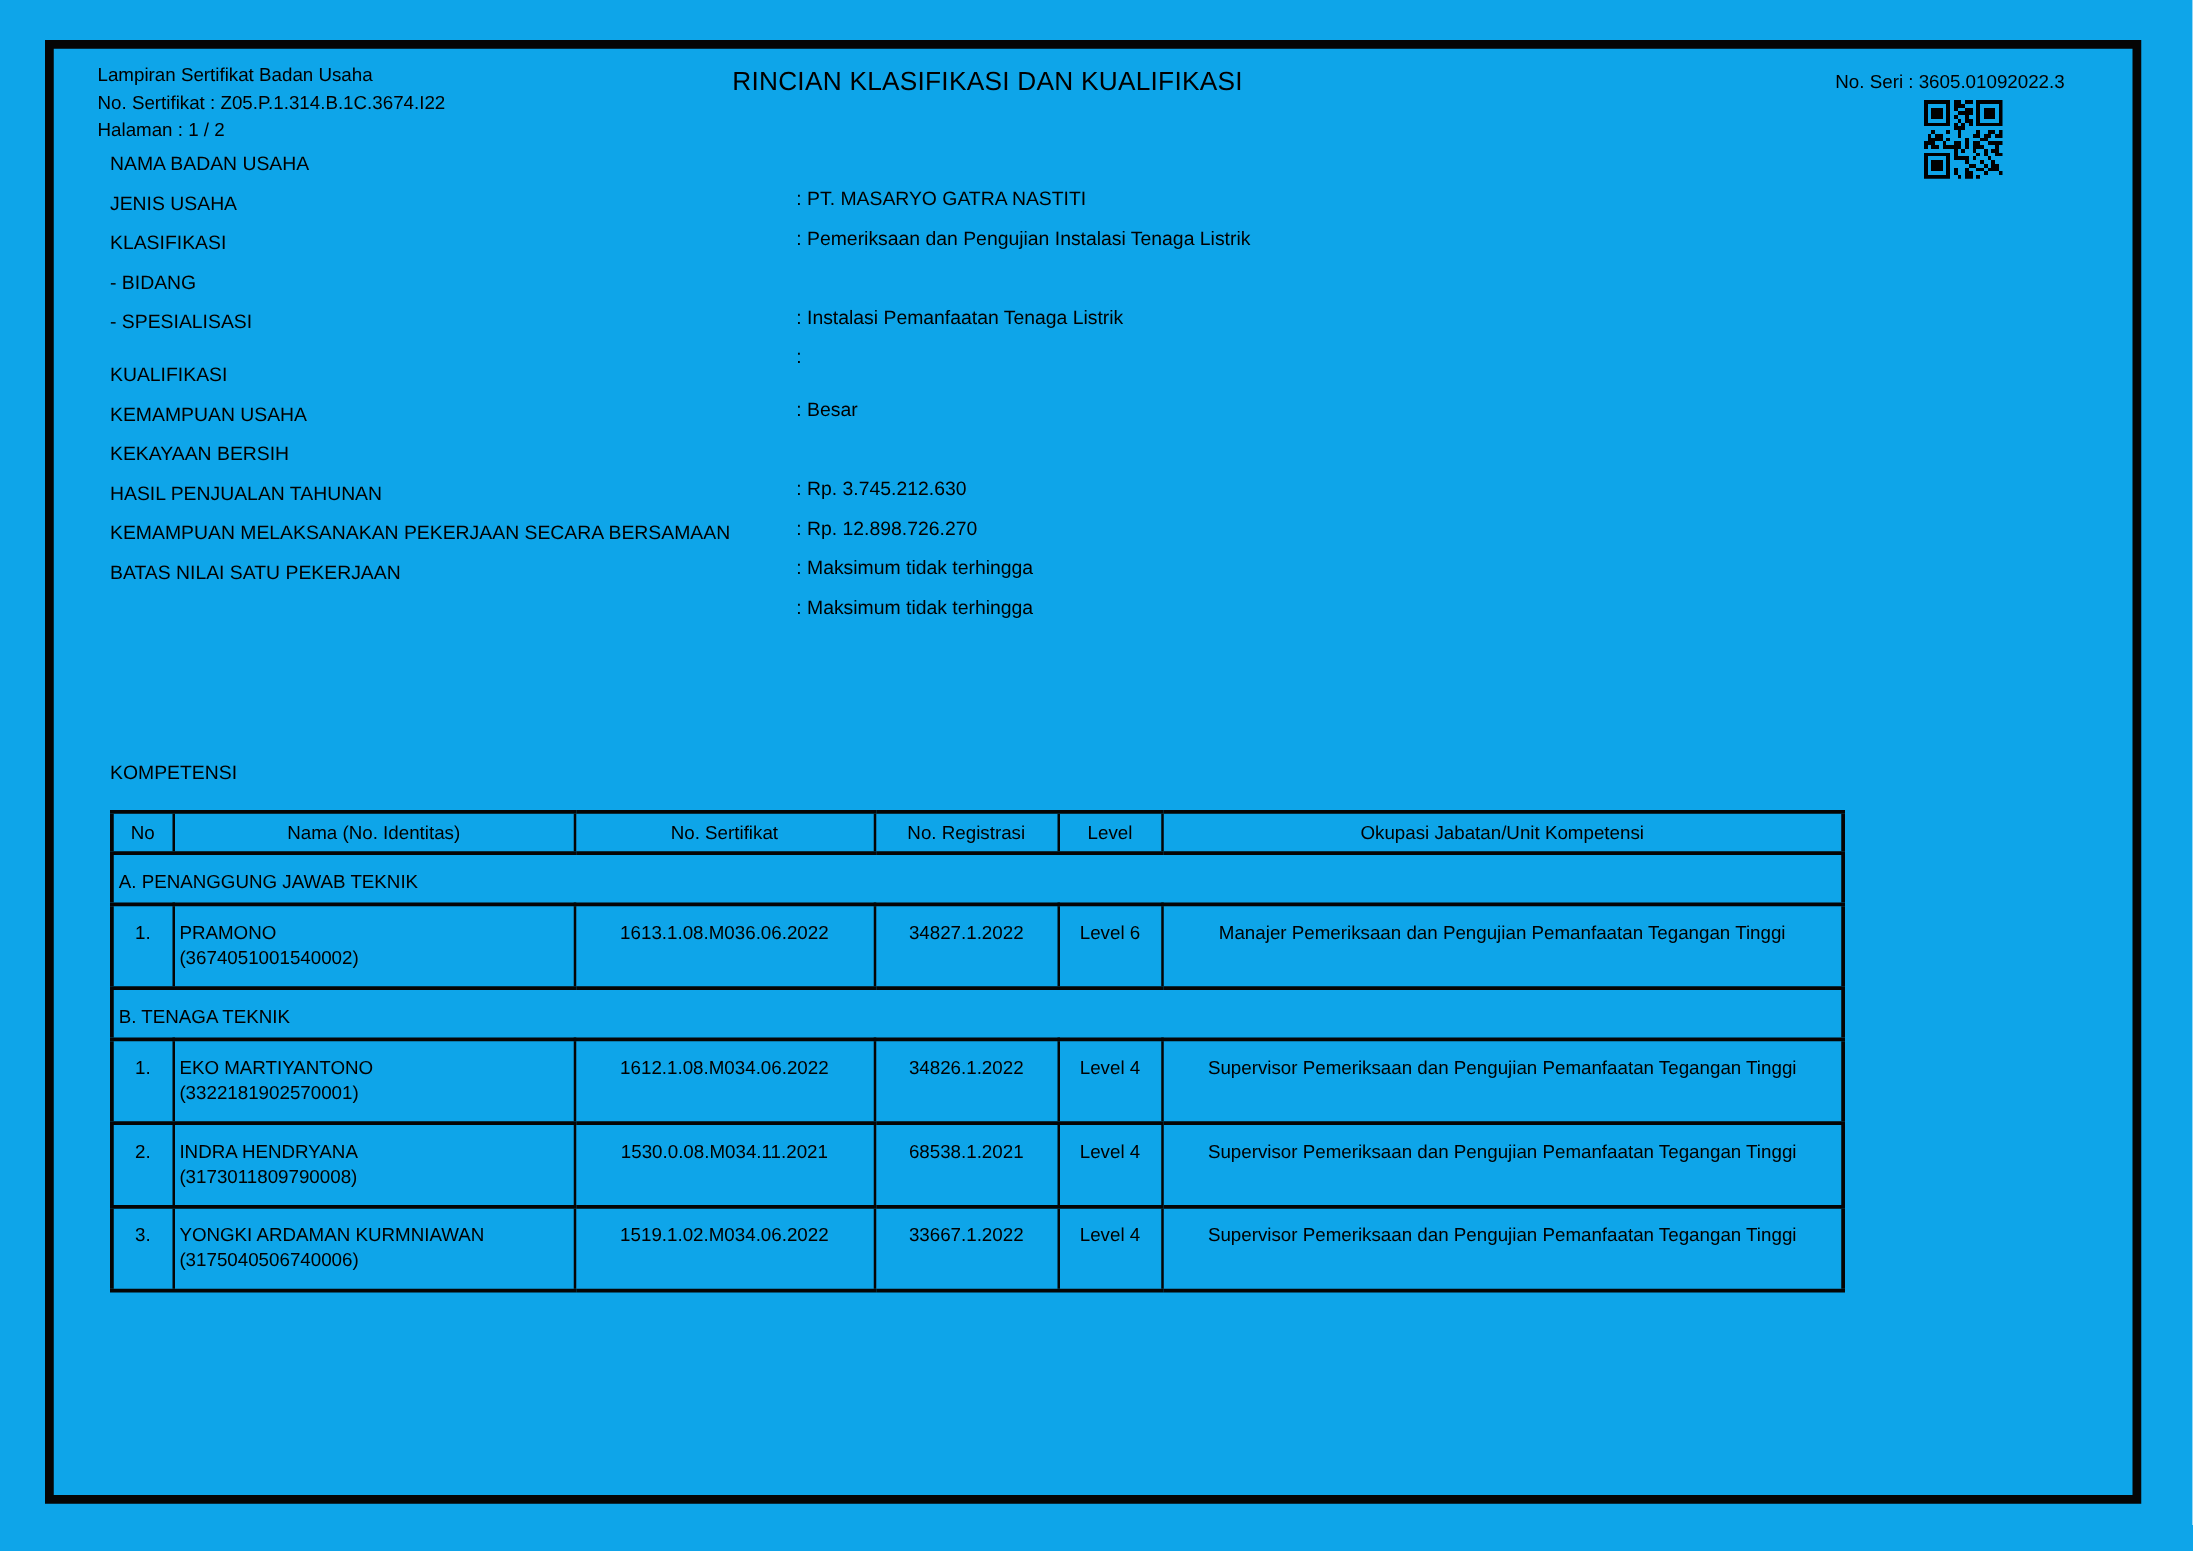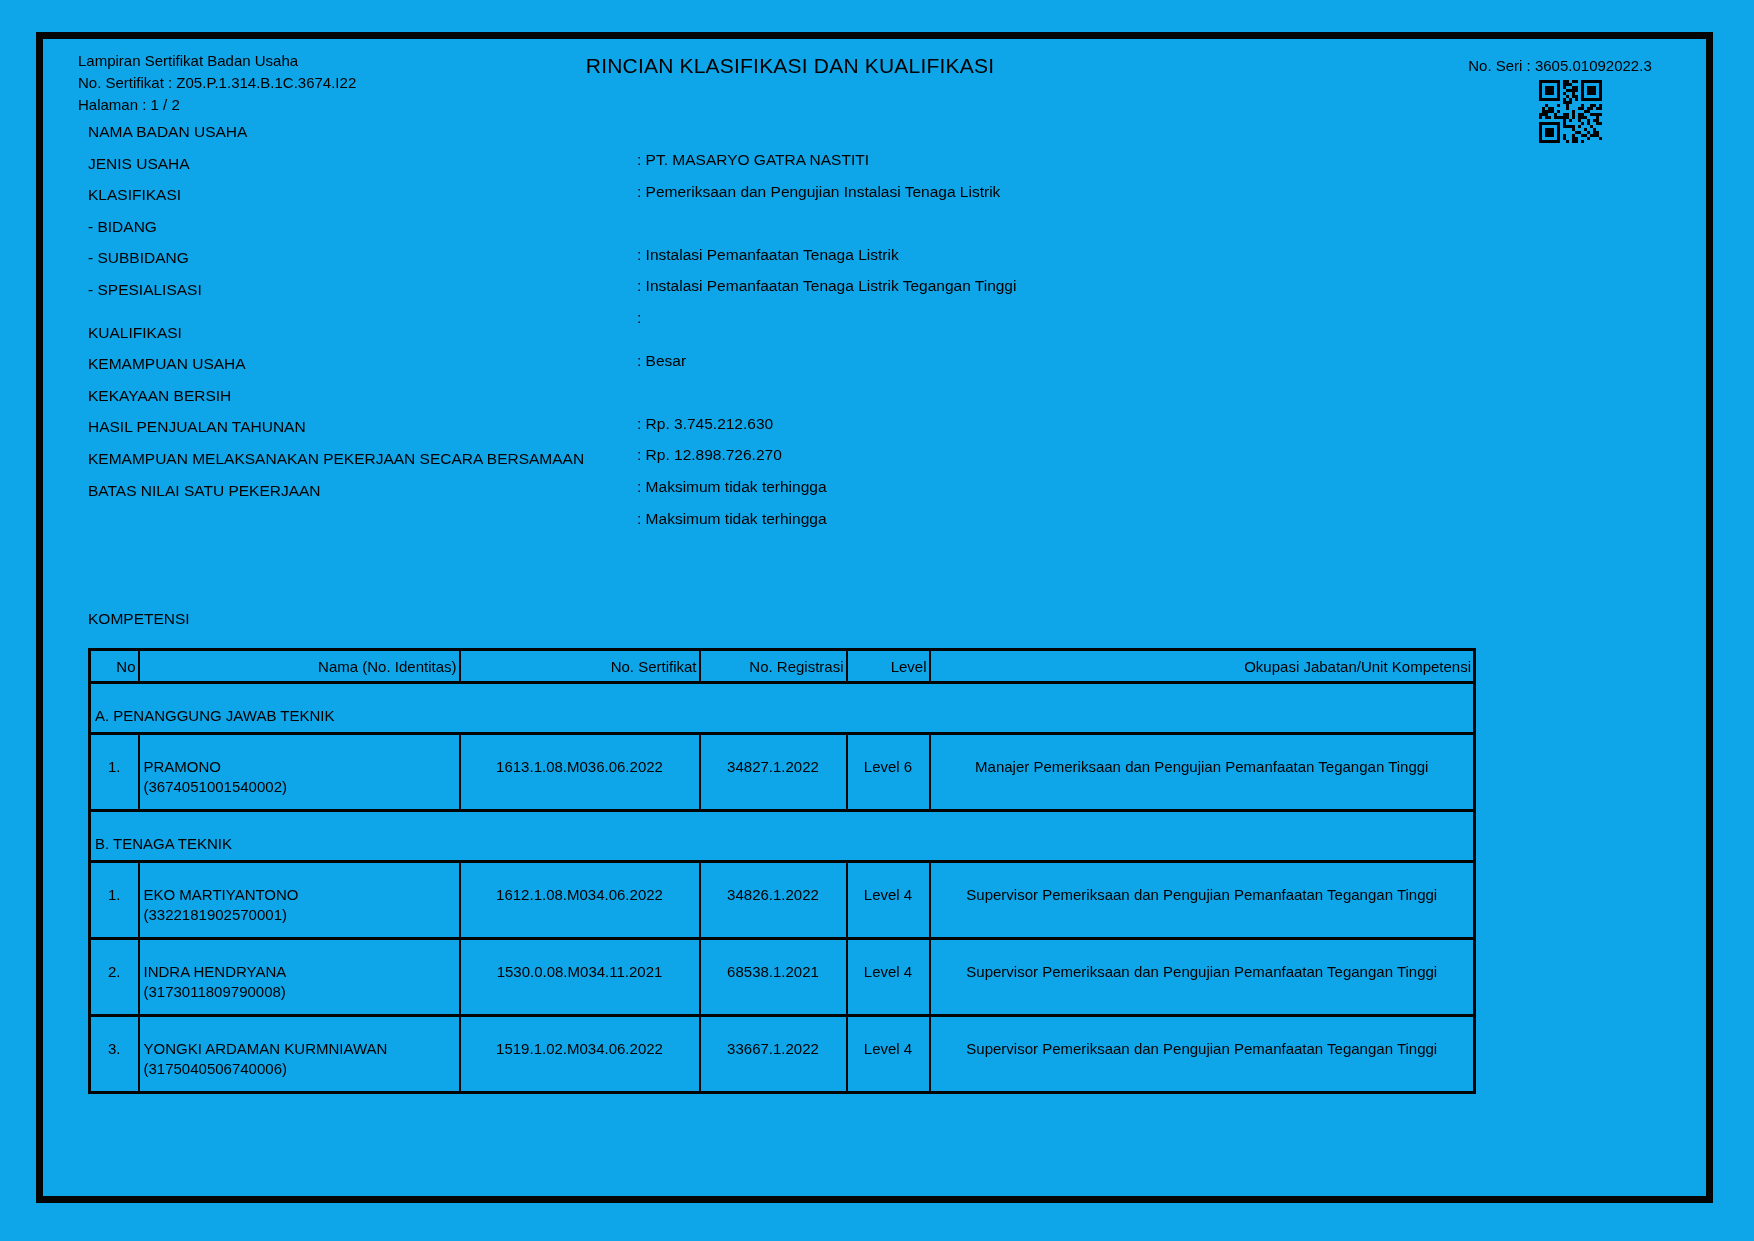--- a/index.html
+++ b/index.html
@@ -27,26 +27,26 @@
   .f-value{display:inline-block;vertical-align:top;margin-top:28px;}
   
   .kom-heading{position:absolute;left:88px;top:610px;font-size:15.5px;}
   table.kom{
     position:absolute;left:88px;top:648px;width:1385px;
     border-collapse:collapse;table-layout:fixed;font-size:15px;
     border:3px solid #050505;
   }
   table.kom th{
     border:2px solid #050505;border-top-width:3px;border-bottom-width:3px;
-    font-weight:normal;text-align:right;vertical-align:middle;
+    font-weight:normal;text-align:center;vertical-align:middle;
     height:30px;padding:0 2px;
   }
   table.kom td{
     border:2px solid #050505;border-top-width:3px;border-bottom-width:3px;
-    vertical-align:top;padding:22px 4px 6px 4px;line-height:20px;
+    vertical-align:top;padding:12px 4px 6px 4px;line-height:20px;
   }
   td.section{padding:9px 4px 9px 5px;text-align:left;}
   td.c-no{text-align:center;height:46px;}
   td.c-name{text-align:left;padding-left:18px;}
   td.c-cert,td.c-reg,td.c-level,td.c-oku{text-align:center;}
 </style>
 </head>
 <body>
 
 <div class="page">
@@ -281,21 +281,20 @@
       <rect x="33" y="60" width="3" height="3" fill="#000"></rect>
       <rect x="36" y="60" width="3" height="3" fill="#000"></rect>
       <rect x="42" y="60" width="3" height="3" fill="#000"></rect>
     </svg>
 
   <div class="fields" id="fields">
       <div class="field-row"><span class="f-label">NAMA BADAN USAHA</span><span class="f-value">: PT. MASARYO GATRA NASTITI</span></div>
       <div class="field-row"><span class="f-label">JENIS USAHA</span><span class="f-value">: Pemeriksaan dan Pengujian Instalasi Tenaga Listrik</span></div>
       <div class="field-row"><span class="f-label">KLASIFIKASI</span><span class="f-value"></span></div>
       <div class="field-row"><span class="f-label">- BIDANG</span><span class="f-value">: Instalasi Pemanfaatan Tenaga Listrik</span></div>
-      <div class="field-row"><span class="f-label">- SUBBIDANG</span><span class="f-value">: Instalasi Pemanfaatan Tenaga Listrik Tegangan Tinggi</span></div>
       <div class="field-row"><span class="f-label">- SPESIALISASI</span><span class="f-value">:</span></div>
       <div class="field-row gap"><span class="f-label">KUALIFIKASI</span><span class="f-value">: Besar</span></div>
       <div class="field-row"><span class="f-label">KEMAMPUAN USAHA</span><span class="f-value"></span></div>
       <div class="field-row"><span class="f-label">KEKAYAAN BERSIH</span><span class="f-value">: Rp. 3.745.212.630</span></div>
       <div class="field-row"><span class="f-label">HASIL PENJUALAN TAHUNAN</span><span class="f-value">: Rp. 12.898.726.270</span></div>
       <div class="field-row"><span class="f-label">KEMAMPUAN MELAKSANAKAN PEKERJAAN SECARA BERSAMAAN</span><span class="f-value">: Maksimum tidak terhingga</span></div>
       <div class="field-row"><span class="f-label">BATAS NILAI SATU PEKERJAAN</span><span class="f-value">: Maksimum tidak terhingga</span></div>
     </div>
 
   <div class="kom-heading">KOMPETENSI</div>

